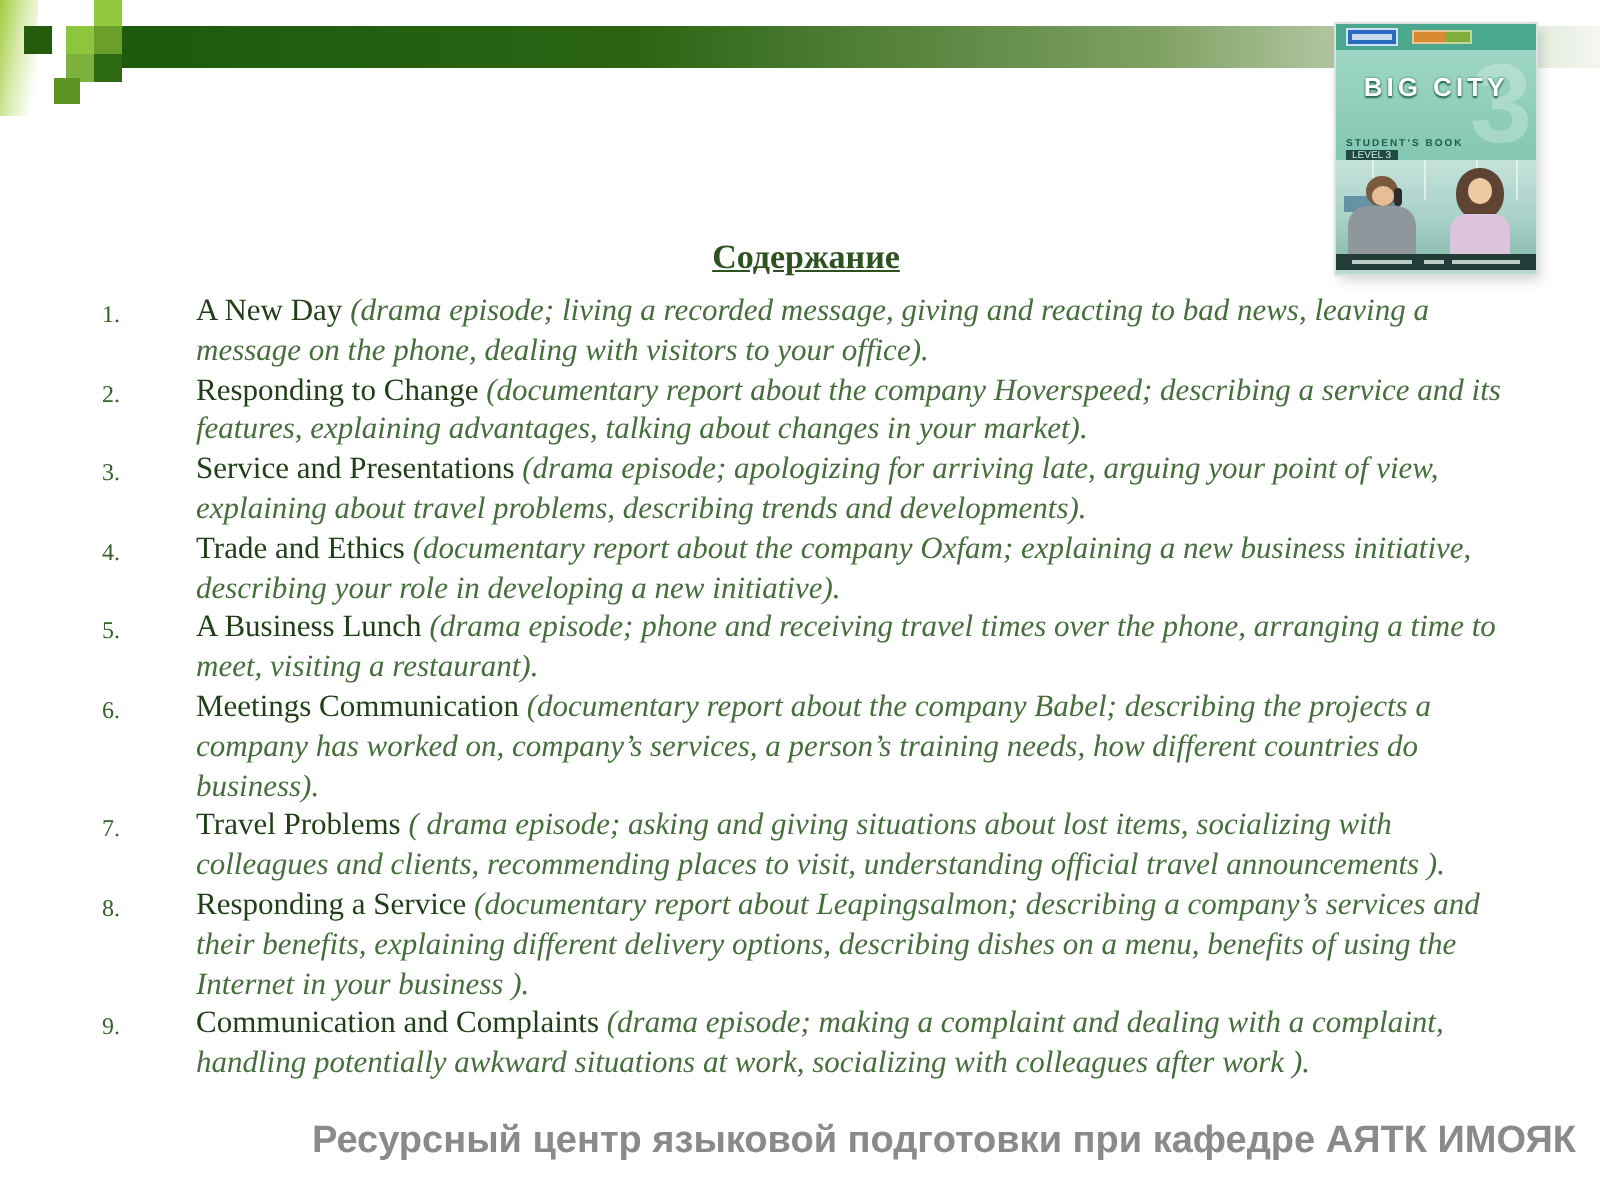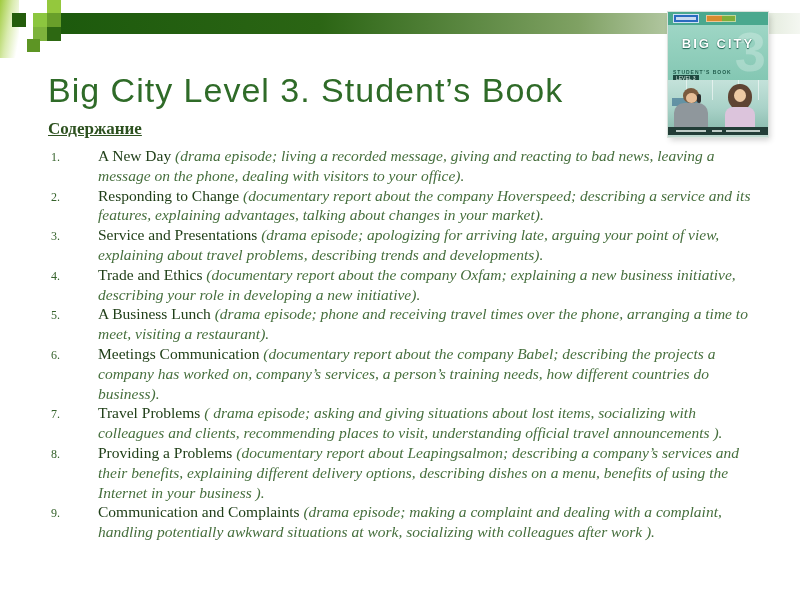--- a/index.html
+++ b/index.html
@@ -19,21 +19,21 @@
   .sq-e{left:33px;top:27px;background:#7db33c;}
   .sq-f{left:47px;top:27px;background:#2d6812;}
   .sq-g{left:27px;top:39px;width:13px;height:13px;background:#5d9524;}
 
   
   .title{position:absolute;left:48px;top:72px;width:700px;margin:0;
          font-family:"Liberation Sans", sans-serif;font-weight:400;
          font-size:34px;line-height:36px;letter-spacing:1px;color:#2f6b28;white-space:nowrap;}
 
   
-  .heading{position:absolute;left:48px;top:119px;width:710px;text-align:left;
+  .heading{position:absolute;left:48px;top:119px;width:710px;text-align:center;
            font-weight:bold;font-size:17px;color:#2d511f;text-decoration:underline;}
 
   
   .toc{position:absolute;left:48px;top:146px;width:715px;margin:0;padding:0;list-style:none;}
   .toc li{position:relative;padding-left:50px;width:665px;
           font-size:15.5px;line-height:19.8px;color:#456e3c;}
   .toc .num{position:absolute;left:3px;top:2px;font-size:12px;color:#35622b;}
   .toc b{font-weight:normal;color:#203f18;}
   .toc i{font-style:italic;color:#456e3c;}
 
@@ -88,21 +88,20 @@
   <div class="strip"></div>
   <div class="bar"></div>
   <div class="sq sq-a"></div>
   <div class="sq sq-b"></div>
   <div class="sq sq-c"></div>
   <div class="sq sq-d"></div>
   <div class="sq sq-e"></div>
   <div class="sq sq-f"></div>
   <div class="sq sq-g"></div>
 
-  <h1 class="title">Big City Level 3. Student’s Book</h1>
 
   <div class="cover">
     <div class="cover-top">
       <span class="logo-blue"></span>
       <span class="logo-orange"></span>
     </div>
     <div class="cover-body">
       <span class="wm">3</span>
       <div class="cover-title">BIG CITY</div>
       <div class="cover-sub">STUDENT’S BOOK</div>
@@ -156,22 +155,23 @@
     <li>
       <span class="num">6.</span>
       <b>Meetings Communication</b> <i>(documentary report about the company Babel; describing the projects a company has worked on, company’s services, a person’s training needs, how different countries do business).</i>
     </li>
     <li>
       <span class="num">7.</span>
       <b>Travel Problems</b> <i>( drama episode; asking and giving situations about lost items, socializing with colleagues and clients, recommending places to visit, understanding official travel announcements ).</i>
     </li>
     <li>
       <span class="num">8.</span>
-      <b>Providing a Problems</b> <i>(documentary report about Leapingsalmon; describing a company’s services and their benefits, explaining different delivery options, describing dishes on a menu, benefits of using the Internet in your business ).</i>
+      <b>Responding a Service</b> <i>(documentary report about Leapingsalmon; describing a company’s services and their benefits, explaining different delivery options, describing dishes on a menu, benefits of using the Internet in your business ).</i>
     </li>
     <li>
       <span class="num">9.</span>
       <b>Communication and Complaints</b> <i>(drama episode; making a complaint and dealing with a complaint, handling potentially awkward situations at work, socializing with colleagues after work ).</i>
     </li>
   </ol>
 
+  <div class="footer">Ресурсный центр языковой подготовки при кафедре АЯТК ИМОЯК</div>
 
 </div>
 
 </body></html>

